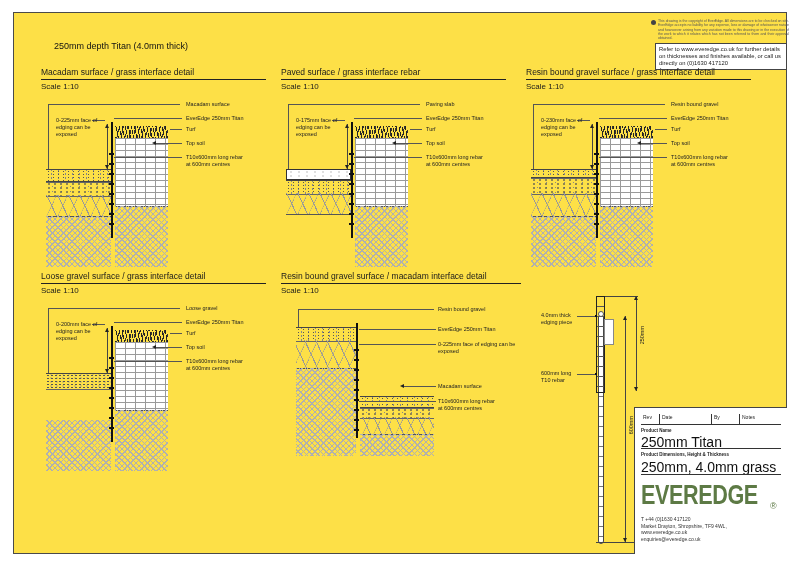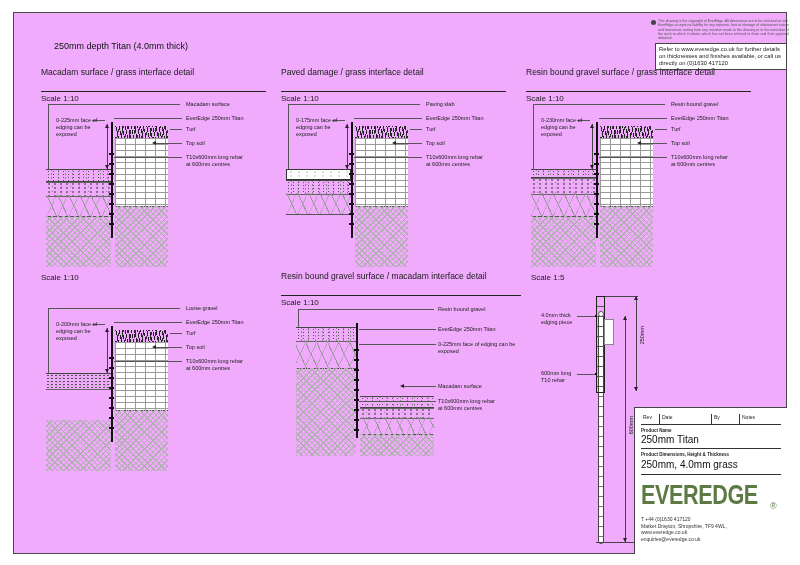--- a/index.html
+++ b/index.html
@@ -1,22 +1,22 @@
 <!DOCTYPE html>
 <html><head>
 <meta charset="utf-8">
 <style>
   html,body{margin:0;padding:0;background:#fff;}
   body{width:800px;height:565px;font-family:"Liberation Sans",sans-serif;-webkit-text-size-adjust:none;}
   #stage{position:relative;width:800px;height:565px;background:#fff;overflow:hidden;}
-  .sheet{position:absolute;left:13px;top:12px;width:772px;height:540px;border:1px solid #4a4a4a;background:#f0abfc;}
+  .sheet{position:absolute;left:13px;top:12px;width:772px;height:540px;border:1px solid #4a4a4a;background:#fde047;}
   .abs{position:absolute;}
   .stitle{position:absolute;left:40px;top:28px;font-size:9px;color:#111;}
   .panel{position:absolute;}
-  .ptitle{font-size:8.5px;color:#1a1a1a;display:block;border-bottom:1px solid #222;padding-bottom:14px;white-space:nowrap;}
+  .ptitle{font-size:8.5px;color:#1a1a1a;display:block;border-bottom:1px solid #222;padding-bottom:2px;white-space:nowrap;}
   .pscale{display:block;font-size:8px;color:#1a1a1a;margin-top:2px;}
   .draw{position:absolute;}
   .draw>div{position:absolute;}
   .ll{background:#555;height:1px;}
   .llv{background:#555;width:1px;}
   .ln{background:#444;}
   .lbl{font-size:5.5px;line-height:6.8px;color:#222;white-space:nowrap;}
   .edge{width:2px;background:#111;}
   .rticks{width:5px;background:repeating-linear-gradient(180deg,transparent 0 8px,#111 8px 10px);}
   .turf{background:repeating-linear-gradient(78deg,#222 0 0.8px,transparent 0.8px 3px),repeating-linear-gradient(103deg,#333 0 0.8px,transparent 0.8px 4px);border-bottom:1px solid #222;}
@@ -43,21 +43,21 @@
   .p6{left:517px;top:258px;width:228px;}
   .disc{position:absolute;left:637px;top:6px;width:138px;display:flex;gap:2px;}
   .disc-icon{width:5px;height:5px;border-radius:50%;background:#444;flex:0 0 auto;margin-top:1px;}
   .disc-text{font-size:3.5px;line-height:4.3px;color:#555;text-align:justify;}
   .refer{position:absolute;left:641px;top:30px;width:124px;border:1px solid #444;padding:2px 3px;font-size:5.8px;line-height:7px;color:#222;background:#fff;}
   .tblock{position:absolute;left:620px;top:394px;width:152px;height:146px;border-left:1px solid #444;border-top:1px solid #444;background:#fff;}
   .revrow{position:absolute;left:6px;top:6px;width:140px;height:10px;border-bottom:1px solid #333;display:flex;}
   .revcell{font-size:5px;color:#222;padding-left:2px;box-sizing:border-box;}
   .revcell+.revcell{border-left:1px solid #333;}
   .small-label{font-size:4.5px;font-weight:bold;color:#222;}
-  .value{font-size:10px;color:#111;}
+  .value{font-size:14px;color:#111;}
   .hr{position:absolute;height:1px;background:#333;left:6px;width:140px;}
   .logo{font-size:27px;font-weight:bold;transform:scaleX(0.8);transform-origin:left center;letter-spacing:-0.5px;white-space:nowrap;}
   .reg{font-size:9px;}
   .contact{font-size:5px;line-height:6.5px;color:#333;}
 </style>
 </head>
 <body>
 
 <div id="stage">
  <div class="sheet">
@@ -101,21 +101,21 @@
       <div class="lbl" style="left:140px;top:43px">Top soil</div>
       <div class="lbl" style="left:140px;top:57px">T10x600mm long rebar</div>
       <div class="lbl" style="left:140px;top:64px">at 600mm centres</div>
       <div class="lbl" style="left:10px;top:20px">0-225mm face of</div>
       <div class="lbl" style="left:10px;top:27px">edging can be</div>
       <div class="lbl" style="left:10px;top:34px">exposed</div>
     </div>
   </section>
 
   <section class="panel p2">
-    <span class="ptitle">Paved damage / grass interface detail</span>
+    <span class="ptitle">Paved surface / grass interface rebar</span>
     <span class="pscale">Scale 1:10</span>
     <div class="draw" style="left:5px;top:30px;width:220px;height:170px">
       <div class="ll" style="left:2px;top:7px;width:132px"></div>
       <div class="llv" style="left:2px;top:7px;height:65px"></div>
       <div class="slab" style="left:0;top:72px;width:63px;height:9px"></div>
       <div class="stip" style="left:0;top:83px;width:65px;height:13px"></div>
       <div class="zig" style="left:0;top:96px;width:65px;height:21px"></div>
       <div class="edge" style="left:65px;top:25px;height:116px"></div>
       <div class="rticks" style="left:63px;top:48px;height:85px"></div>
       <div class="turf" style="left:69px;top:29px;width:53px;height:12px"></div>
@@ -174,20 +174,21 @@
       <div class="lbl" style="left:140px;top:43px">Top soil</div>
       <div class="lbl" style="left:140px;top:57px">T10x600mm long rebar</div>
       <div class="lbl" style="left:140px;top:64px">at 600mm centres</div>
       <div class="lbl" style="left:10px;top:20px">0-230mm face of</div>
       <div class="lbl" style="left:10px;top:27px">edging can be</div>
       <div class="lbl" style="left:10px;top:34px">exposed</div>
     </div>
   </section>
 
   <section class="panel p4">
+    <span class="ptitle">Loose gravel surface / grass interface detail</span>
     <span class="pscale">Scale 1:10</span>
     <div class="draw" style="left:5px;top:30px;width:220px;height:170px">
       <div class="ll" style="left:2px;top:7px;width:132px"></div>
       <div class="llv" style="left:2px;top:7px;height:65px"></div>
       <div class="stip" style="left:0;top:72px;width:65px;height:15px;background-size:4px 3px,6px 4px"></div>
       <div class="weave" style="left:0;top:119px;width:65px;height:51px"></div>
       <div class="edge" style="left:65px;top:25px;height:116px"></div>
       <div class="rticks" style="left:63px;top:48px;height:85px"></div>
       <div class="turf" style="left:69px;top:29px;width:53px;height:12px"></div>
       <div class="soil" style="left:69px;top:41px;width:53px;height:68px"></div>
@@ -240,21 +241,20 @@
       <div class="lbl" style="left:142px;top:25px">EverEdge 250mm Titan</div>
       <div class="lbl" style="left:142px;top:40px">0-225mm face of edging can be</div>
       <div class="lbl" style="left:142px;top:47px">exposed</div>
       <div class="lbl" style="left:142px;top:82px">Macadam surface</div>
       <div class="lbl" style="left:142px;top:97px">T10x600mm long rebar</div>
       <div class="lbl" style="left:142px;top:104px">at 600mm centres</div>
     </div>
   </section>
 
   <section class="panel p6">
-    <span class="pscale">Scale 1:5</span>
     <div class="draw" style="left:10px;top:25px;width:205px;height:252px">
       <div class="ln" style="left:57px;top:0;width:40px;height:1px"></div>
       <div class="rebar6" style="left:57px;top:20px;width:4px;height:226px"></div>
       <div class="edge6" style="left:55px;top:0;width:7px;height:95px"></div>
       <div class="circ" style="left:57px;top:15px"></div>
       <div class="sleeve" style="left:63px;top:23px;width:8px;height:24px"></div>
       <div class="dim" style="left:95px;top:0;height:95px"></div>
       <div class="arrU" style="left:93px;top:0"></div>
       <div class="arrDn" style="left:93px;top:91px"></div>
       <div class="dimtxt" style="left:98px;top:30px">250mm</div>

